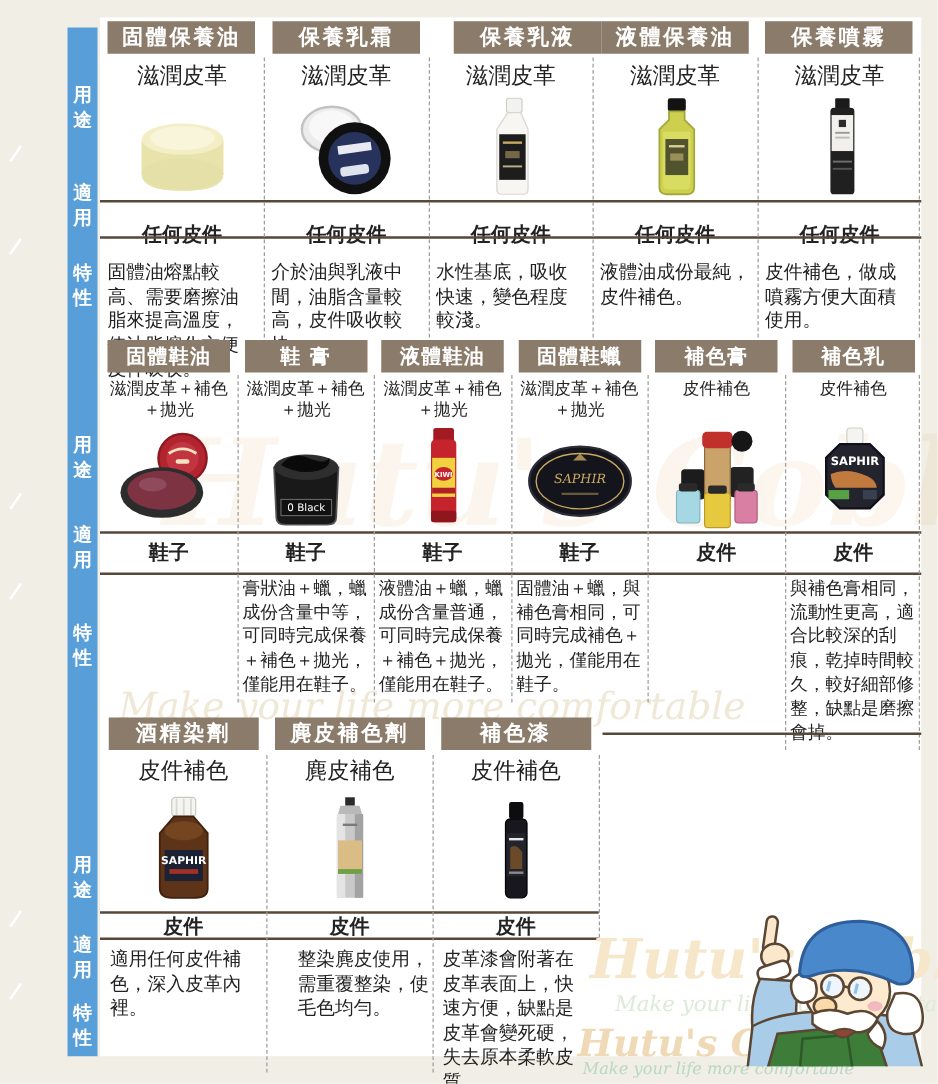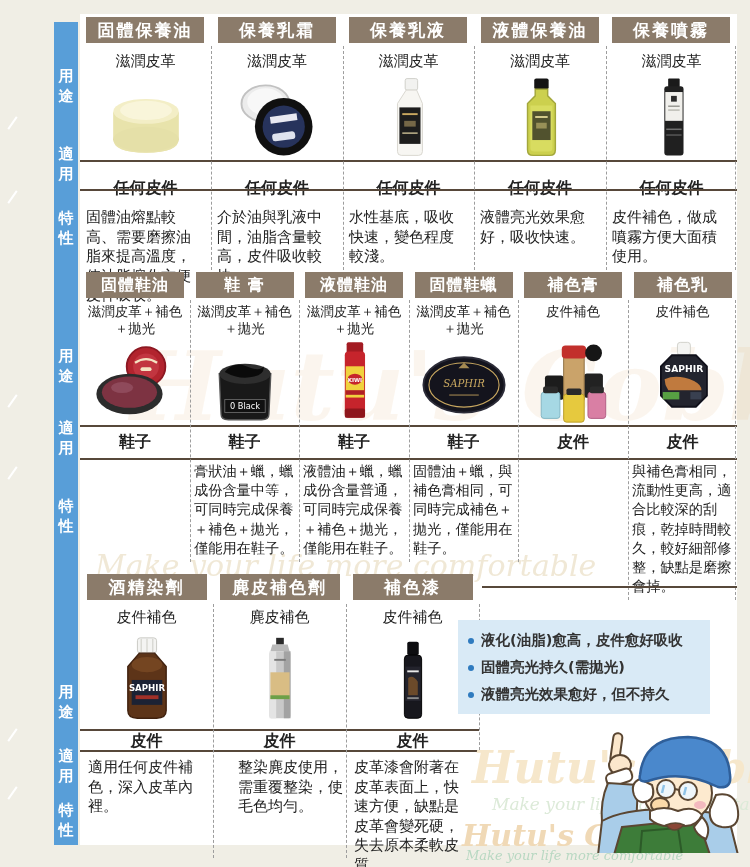--- a/index.html
+++ b/index.html
@@ -11,21 +11,21 @@
   .sb-label{position:absolute;width:24px;text-align:center;color:#ffffff;font-weight:bold;font-size:15px;line-height:20px;}
   .sb-slash{position:absolute;left:5px;width:15px;height:2px;background:#ffffff;transform:rotate(-55deg);}
   
   .badge{position:absolute;height:26px;background:#8b7b6a;color:#ffffff;font-weight:bold;text-align:center;line-height:26px;letter-spacing:2px;}
   .badge.s1{font-size:17px;width:118px;}
   .badge.s2{font-size:16px;width:98px;letter-spacing:1px;}
   .badge.s3{font-size:17px;width:120px;}
   
   .col{position:absolute;}
   .cell{position:absolute;left:0;width:100%;text-align:center;color:#222;}
-  .usage{font-size:15px;line-height:18px;}
+  .usage{font-size:18px;line-height:18px;}
   .usage.s2{font-size:13.5px;line-height:17px;padding:0 4px;box-sizing:border-box;}
   .suitable{font-size:16px;font-weight:bold;}
   .feature{position:absolute;left:0;width:100%;box-sizing:border-box;text-align:left;color:#222;}
   .feature.s1{font-size:15px;line-height:19.5px;padding:0 6px;}
   .feature.s2{font-size:14.2px;line-height:19.2px;padding:0 4px;}
   .feature.s3{font-size:15px;line-height:19.5px;padding:0 8px;}
   .product{position:absolute;left:0;width:100%;display:flex;justify-content:center;align-items:flex-end;}
   
   .hline{position:absolute;height:2px;background:#57483a;}
   .dash{position:absolute;width:0;border-left:1px dashed #9d9d9d;}
@@ -95,21 +95,21 @@
         <circle cx="57" cy="50" r="22" fill="#27335c"></circle>
         <rect x="43" y="38" width="28" height="7" fill="#e9e9f2" transform="rotate(-8 57 42)"></rect>
         <rect x="45" y="56" width="24" height="8" rx="3" fill="#dfe3ee" transform="rotate(-8 57 60)"></rect>
       </svg>
     </div>
     <div class="cell suitable" style="top:164px;">任何皮件</div>
     <div class="feature s1" style="top:194px;">介於油與乳液中間，油脂含量較高，皮件吸收較快。</div>
   </div>
 
   <div class="col" style="left:343px;top:14px;width:131px;height:262px;">
-    <div class="badge s1" style="left:6px;top:3px;position:absolute;">保養乳液</div>
+    <div class="badge s1" style="left:20px;top:3px;position:absolute;">保養乳液</div>
     <div class="cell usage" style="top:38px;">滋潤皮革</div>
     <div class="product" style="top:58px;height:88px;">
       <svg width="96" height="86" viewBox="0 0 100 88">
         <rect x="46" y="4" width="13" height="12" rx="2" fill="#f2f2f0" stroke="#cfcfc9" stroke-width="1"></rect>
         <path d="M47 16 L58 16 L64 30 L64 80 Q64 84 60 84 L42 84 Q38 84 38 80 L38 30 Z" fill="#f7f6f2" stroke="#d8d6cf" stroke-width="1"></path>
         <rect x="40" y="34" width="22" height="38" fill="#1d1d1d"></rect>
         <rect x="43" y="40" width="16" height="2" fill="#c9a860"></rect>
         <rect x="45" y="48" width="12" height="6" fill="#8c7b52" opacity="0.8"></rect>
         <rect x="43" y="60" width="16" height="1.6" fill="#bbb08a"></rect>
       </svg>
@@ -125,21 +125,21 @@
       <svg width="96" height="86" viewBox="0 0 100 88">
         <rect x="44" y="4" width="15" height="11" rx="2" fill="#131313"></rect>
         <path d="M45 15 L58 15 L58 22 L66 30 L66 78 Q66 84 60 84 L43 84 Q37 84 37 78 L37 30 L45 22 Z" fill="#ccd04e" stroke="#a3a73c" stroke-width="1.5"></path>
         <path d="M40 32 L63 32 L63 76 Q63 80 59 80 L44 80 Q40 80 40 76 Z" fill="#d8dc60"></path>
         <rect x="42" y="38" width="19" height="30" fill="#3a3a26" opacity="0.85"></rect>
         <rect x="45" y="43" width="13" height="2" fill="#d8cf90"></rect>
         <rect x="46" y="50" width="11" height="6" fill="#b7ab6a" opacity="0.7"></rect>
       </svg>
     </div>
     <div class="cell suitable" style="top:164px;">任何皮件</div>
-    <div class="feature s1" style="top:194px;">液體亮光效果愈好，吸收快速。</div>
+    <div class="feature s1" style="top:194px;">液體油成份最純，皮件補色。</div>
   </div>
 
   <div class="col" style="left:606px;top:14px;width:131px;height:262px;">
     <div class="badge s1" style="left:6px;top:3px;position:absolute;">保養噴霧</div>
     <div class="cell usage" style="top:38px;">滋潤皮革</div>
     <div class="product" style="top:58px;height:88px;">
       <svg width="96" height="86" viewBox="0 0 100 88">
         <rect x="46" y="4" width="12" height="9" rx="1" fill="#1a1a1a"></rect>
         <rect x="42" y="12" width="20" height="72" rx="3" fill="#202020"></rect>
         <rect x="43" y="18" width="18" height="30" fill="#f1f0ec"></rect>
@@ -332,34 +332,20 @@
     <div class="feature s3" style="top:186px;">皮革漆會附著在皮革表面上，快速方便，缺點是皮革會變死硬，失去原本柔軟皮質。</div>
   </div>
 
   <div class="hline" style="left:482px;top:586px;width:255px;"></div>
   <div class="hline" style="left:80px;top:729px;width:399px;"></div>
   <div class="hline" style="left:80px;top:750px;width:399px;"></div>
   <div class="dash" style="left:213px;top:604px;height:254px;"></div>
   <div class="dash" style="left:346px;top:604px;height:254px;"></div>
   <div class="dash" style="left:479px;top:604px;height:146px;"></div>
 
-  <div class="tips">
-    <div class="tip-row">
-      <span class="tip-dot"></span>
-      <span class="tip-text">液化(油脂)愈高，皮件愈好吸收</span>
-    </div>
-    <div class="tip-row">
-      <span class="tip-dot"></span>
-      <span class="tip-text">固體亮光持久(需拋光)</span>
-    </div>
-    <div class="tip-row">
-      <span class="tip-dot"></span>
-      <span class="tip-text">液體亮光效果愈好，但不持久</span>
-    </div>
-  </div>
 
   <div class="wm" style="left:472px;top:742px;font-size:44px;font-weight:bold;color:#f6e7cb;">Hutu's Cobbler</div>
   <div class="wm" style="left:492px;top:794px;font-size:17px;color:#dcead8;">Make your life more comfortable</div>
   <div class="wm" style="left:462px;top:818px;font-size:30px;font-weight:bold;color:#f0d9b6;">Hutu's Cobbler</div>
   <div class="wm" style="left:466px;top:848px;font-size:13px;color:#b8d8c2;">Make your life more comfortable</div>
 
   <div style="position:absolute;left:578px;top:731px;width:172px;height:122px;overflow:hidden;">
     <svg width="172" height="124" viewBox="0 0 172 124">
 
       <rect x="34" y="2" width="9" height="30" rx="4.5" fill="#fbe7cc" stroke="#5a4632" stroke-width="2" transform="rotate(8 38 16)"></rect>

